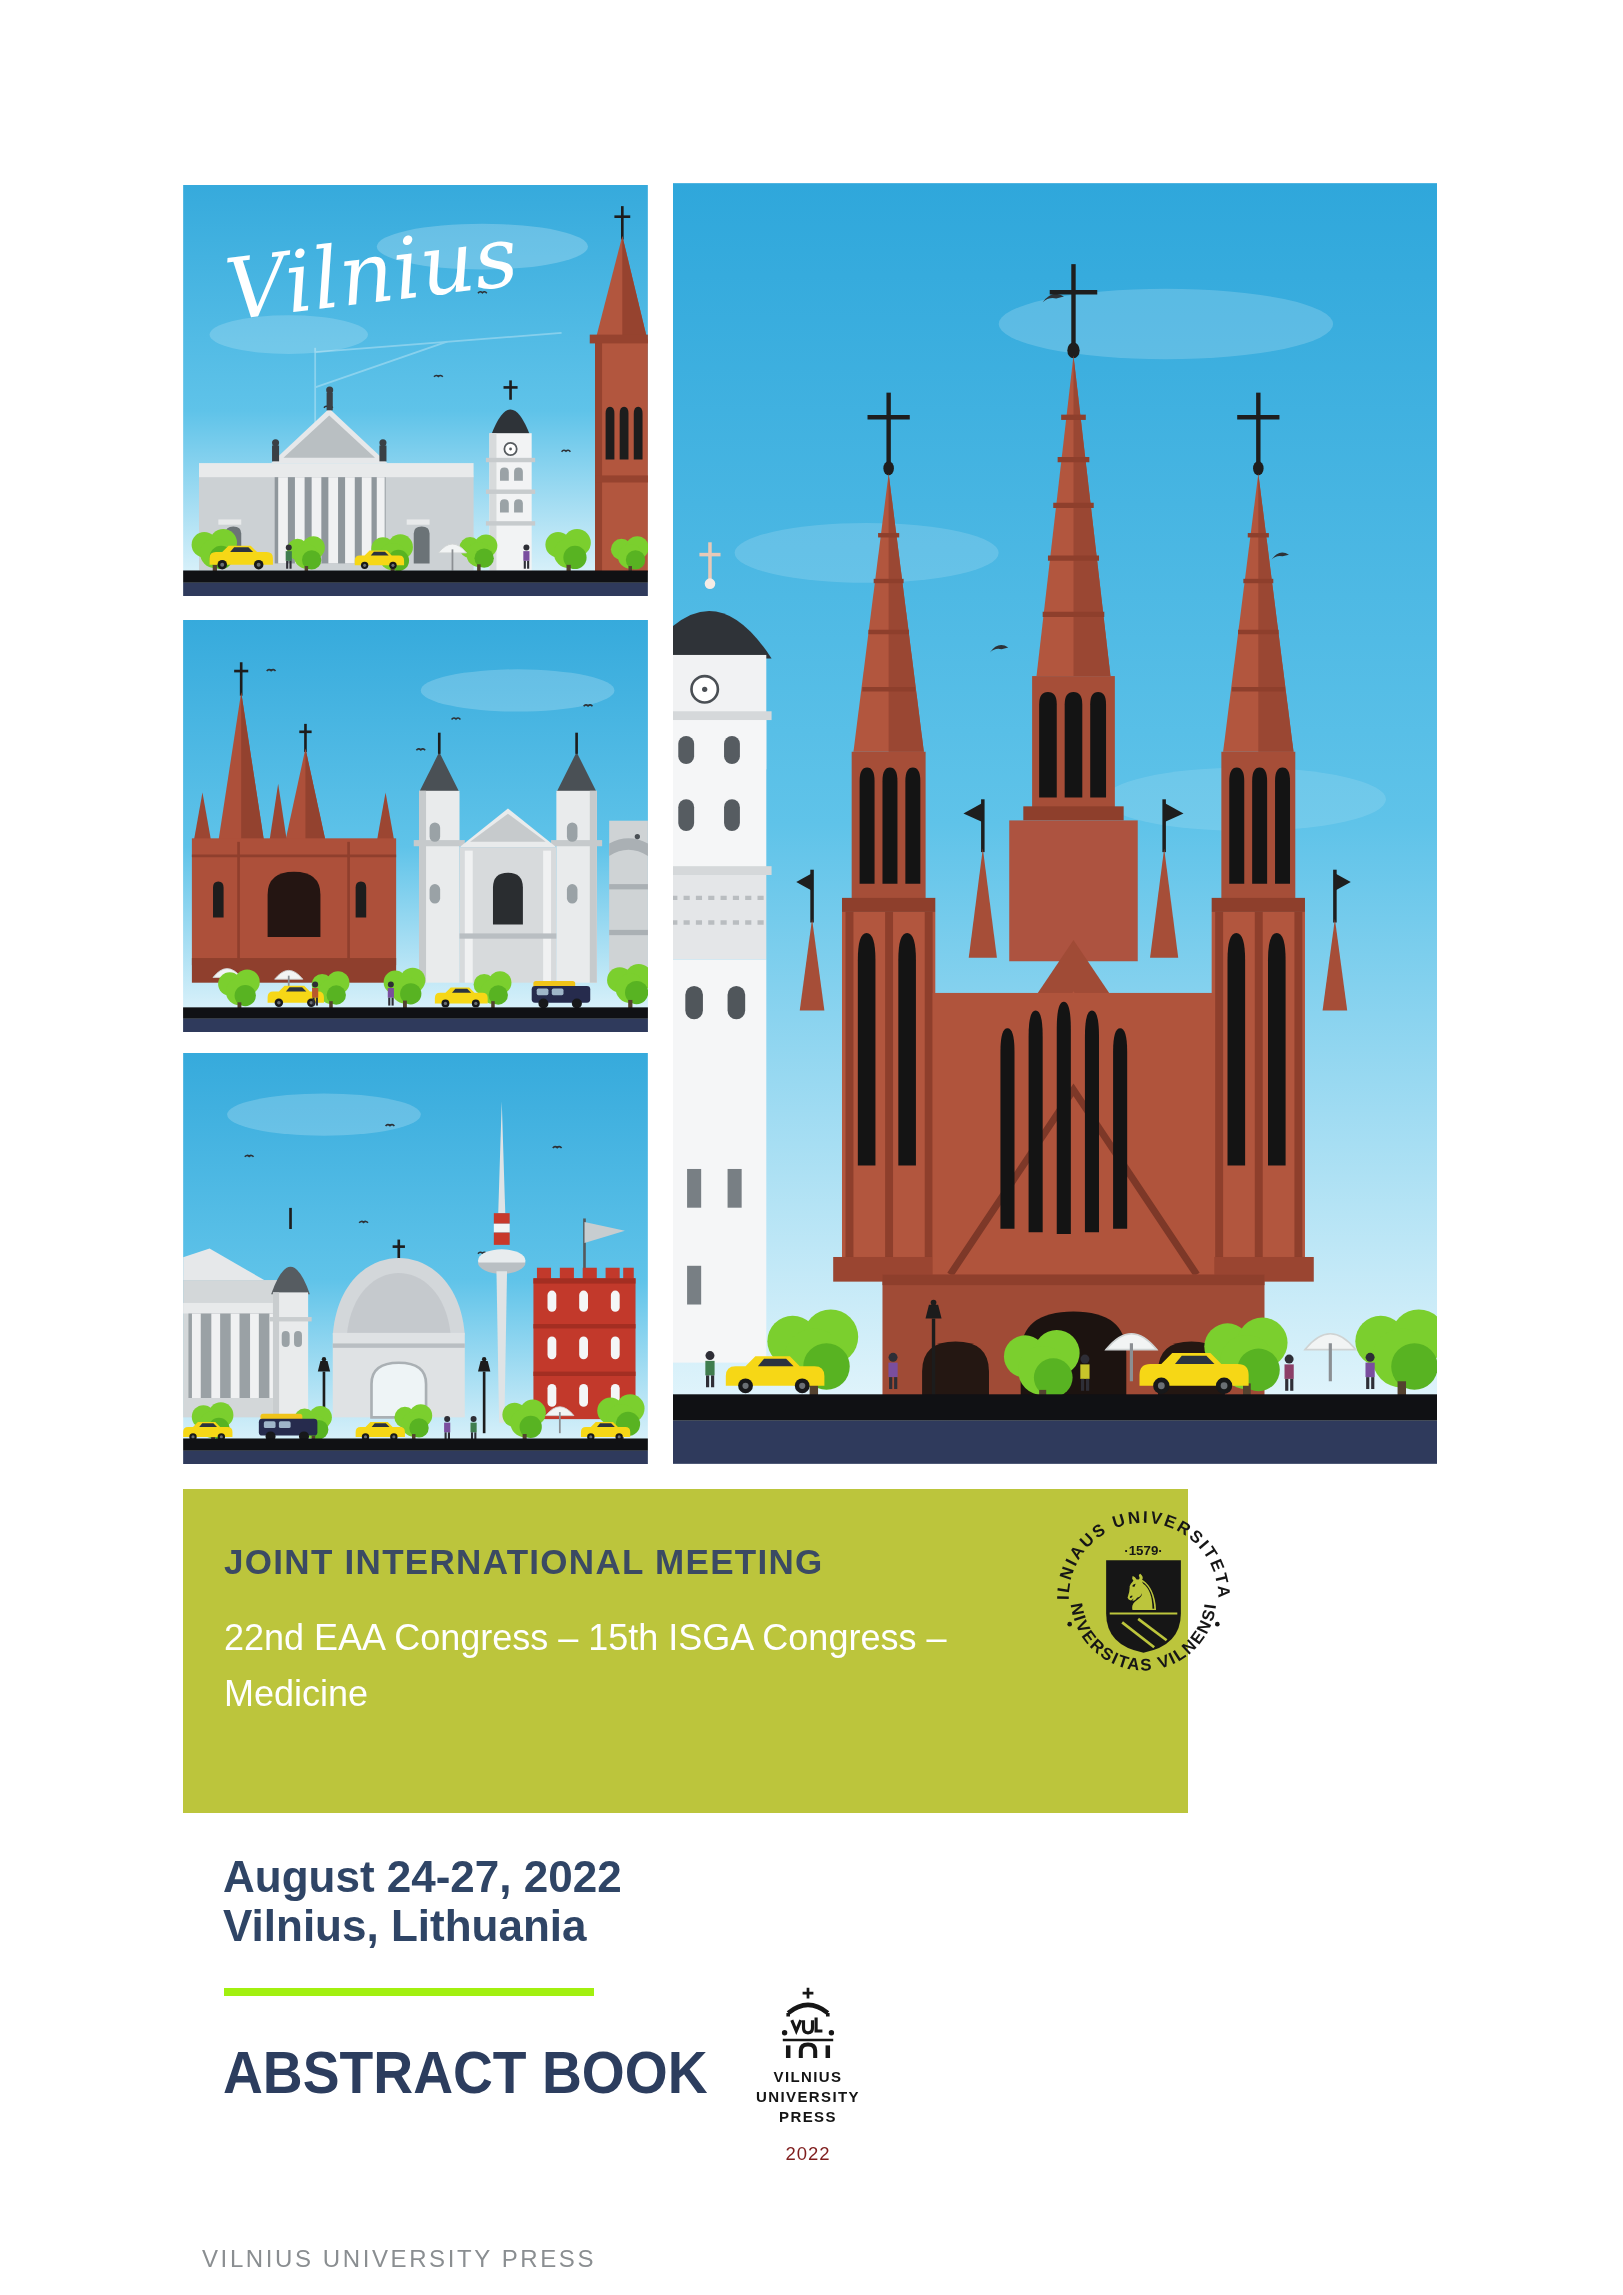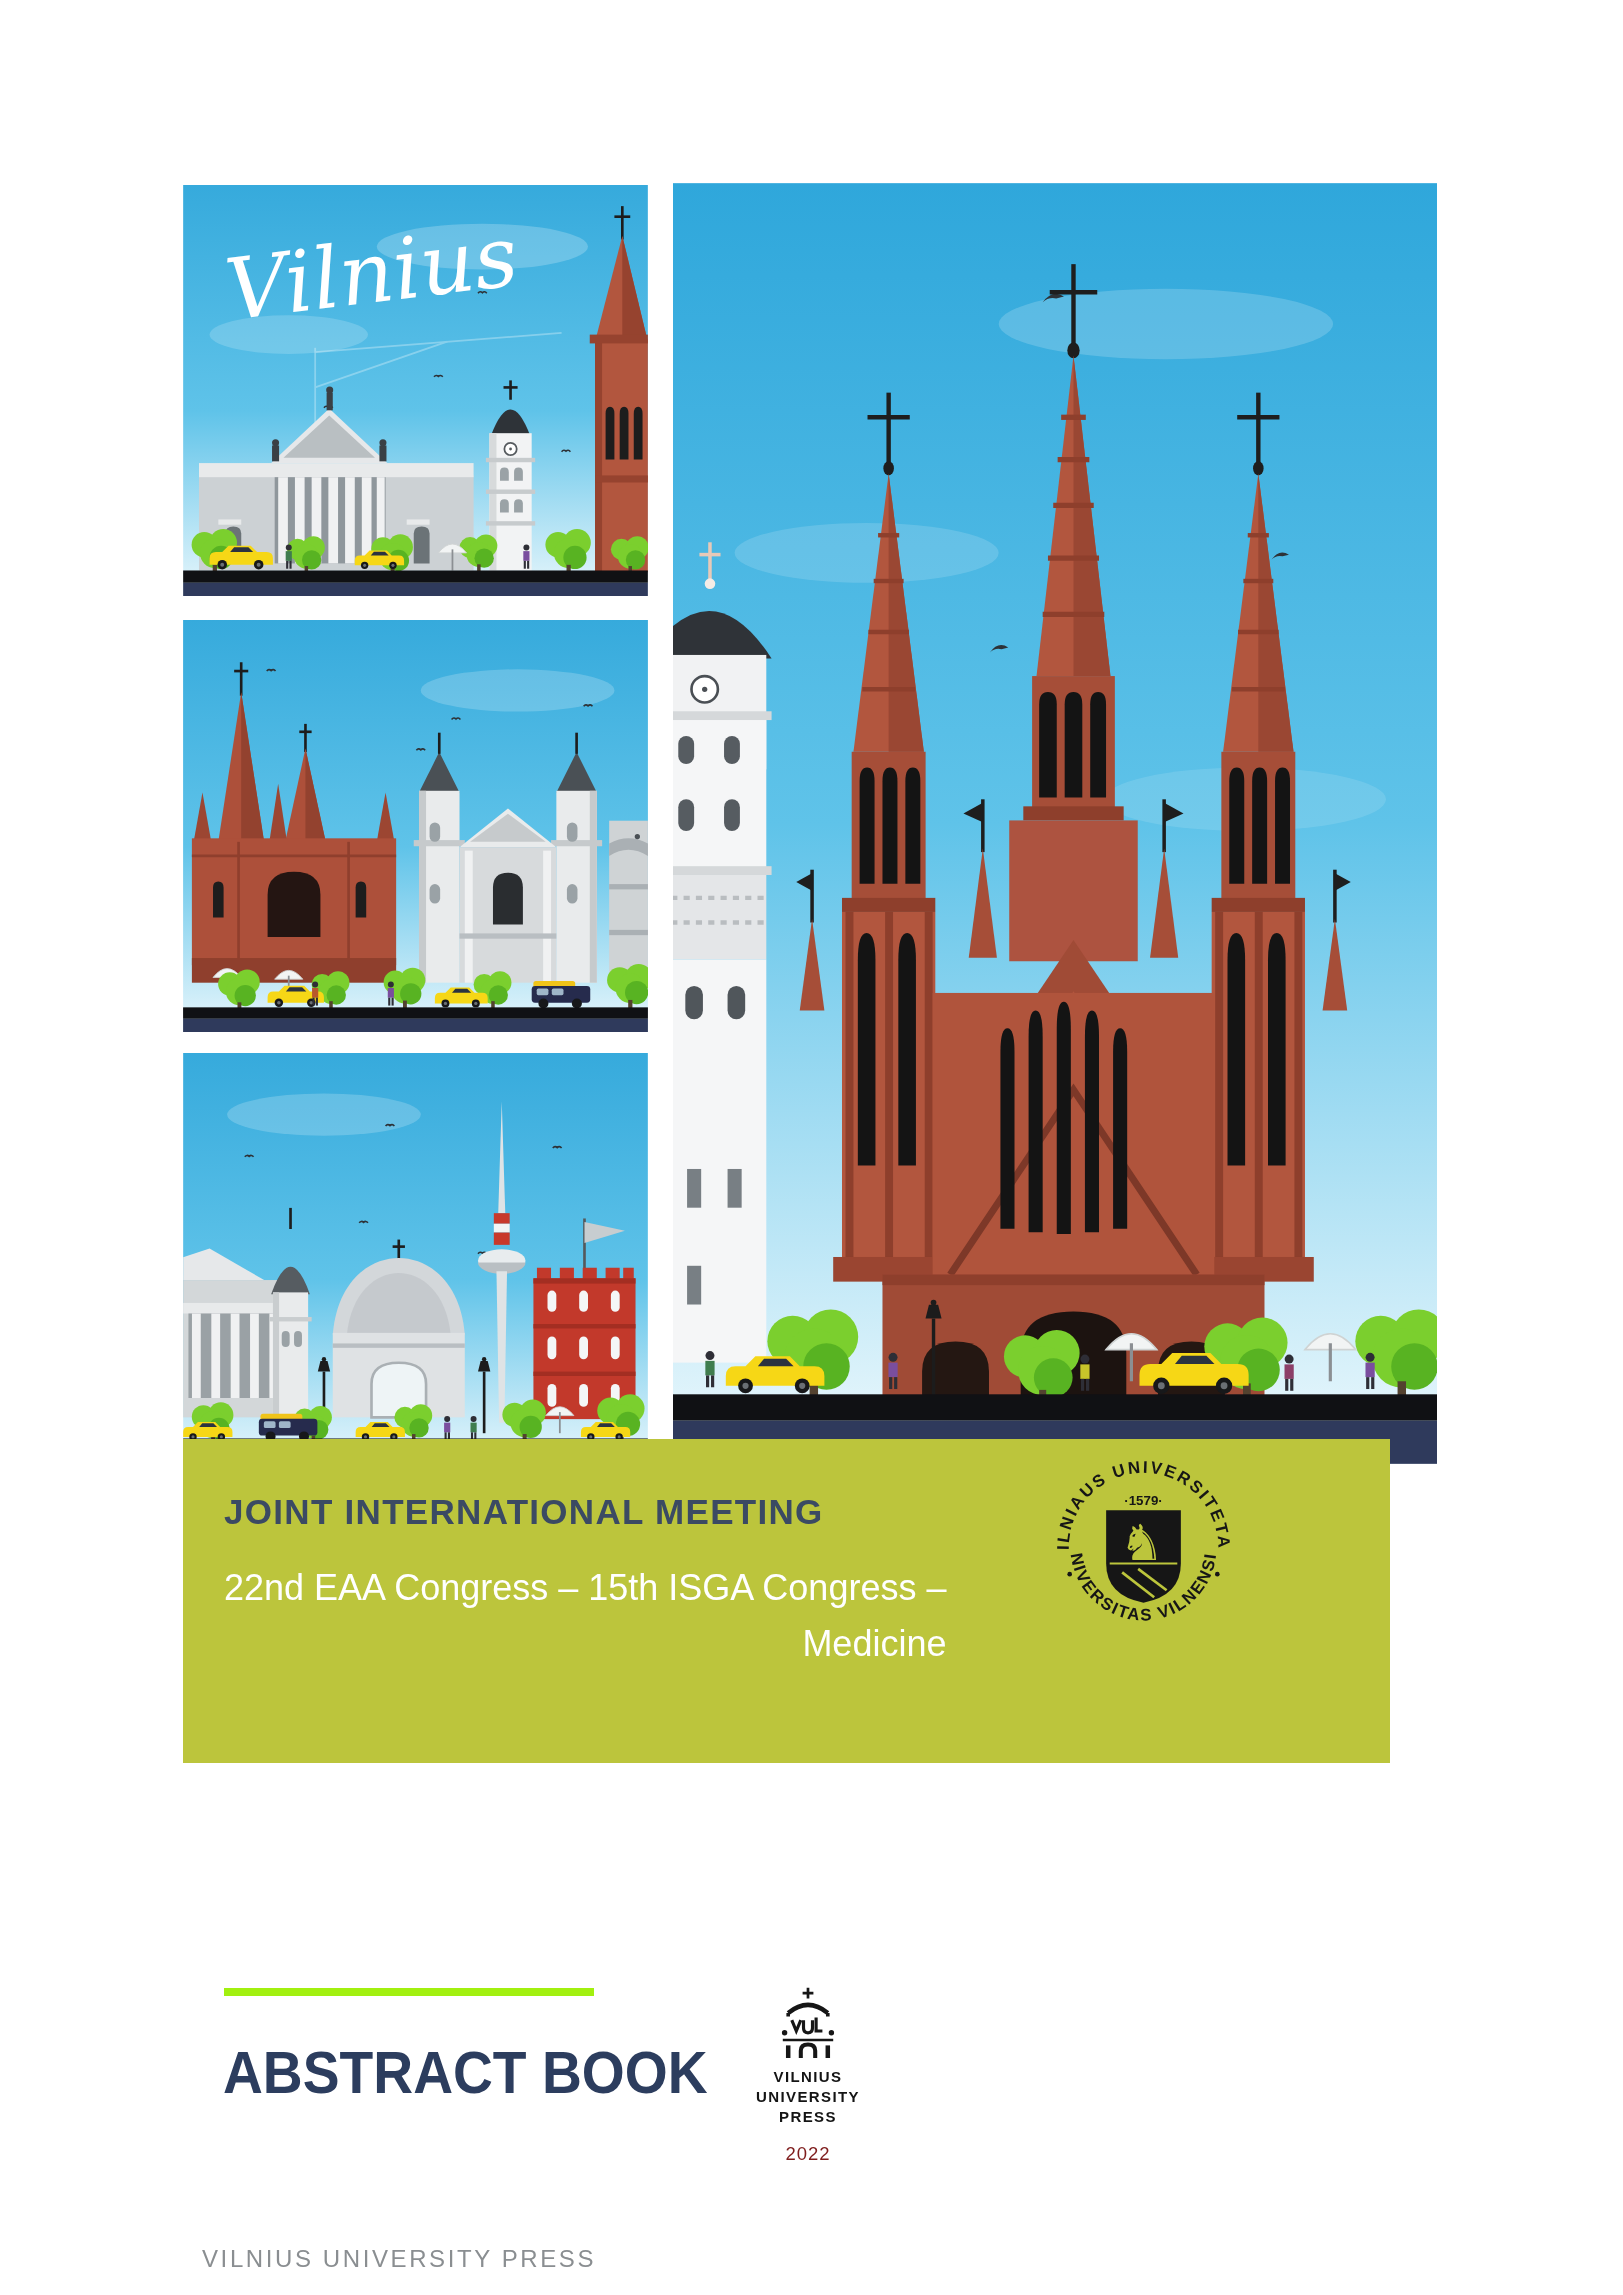--- a/index.html
+++ b/index.html
@@ -1,20 +1,20 @@
 <!DOCTYPE html>
 <html style="font-size:14px"><head>
 <meta charset="utf-8">
 <style>
   html,body{margin:0;padding:0;background:#ffffff;}
   .page{position:relative;width:1623px;height:2295px;background:#ffffff;overflow:hidden;
         font-family:"Liberation Sans", sans-serif;}
   .panel{position:absolute;overflow:hidden;}
   .panel svg{display:block;}
-  .banner{position:absolute;left:183px;top:1439px;width:1207px;height:324px;text-align:right;}
+  .banner{position:absolute;left:183px;top:1489px;width:1005px;height:324px;}
   .kicker{position:absolute;left:41px;top:53px;font-size:35px;font-weight:700;
           letter-spacing:1.3px;color:#3b4a63;white-space:nowrap;}
   .band-title{position:absolute;left:41px;top:121px;font-size:36px;line-height:56px;
           font-weight:500;color:#ffffff;white-space:nowrap;}
   .seal{position:absolute;left:868px;top:16px;width:185px;height:185px;}
   .date-block{position:absolute;left:223px;top:1852px;font-size:44px;line-height:49px;
           font-weight:600;color:#2f4566;white-space:nowrap;}
   .divider{position:absolute;left:224px;top:1988px;width:370px;height:8px;background:#a2f00f;}
   .main-title{position:absolute;left:223px;top:2038px;font-size:60px;font-weight:600;
           color:#2c3d5e;white-space:nowrap;transform:scaleX(0.92);transform-origin:left;}
@@ -622,20 +622,24 @@
         <text x="102" y="118" font-size="56" text-anchor="middle" fill="#bcc53c">♞</text>
         <line x1="66" y1="122" x2="142" y2="122" stroke="#bcc53c" stroke-width="2.5"></line>
         <line x1="80" y1="132" x2="116" y2="160" stroke="#bcc53c" stroke-width="3"></line>
         <line x1="98" y1="128" x2="130" y2="152" stroke="#bcc53c" stroke-width="3"></line>
       </g>
       <circle cx="21" cy="134" r="2.6" fill="#161616"></circle>
       <circle cx="187" cy="134" r="2.6" fill="#161616"></circle>
     </svg>
   </div>
 
+  <div class="date-block">
+    <div>August 24-27, 2022</div>
+    <div>Vilnius, Lithuania</div>
+  </div>
 
   <div class="divider"></div>
 
   <div class="main-title">ABSTRACT BOOK</div>
 
   <div class="press">
     <svg class="press-icon" width="58" height="72" viewBox="0 0 64 80">
       <g stroke="#161616" fill="none">
         <path d="M32,2 V14 M26,8 H38" stroke-width="3"></path>
         <path d="M10,30 Q32,12 54,30" stroke-width="5"></path>

